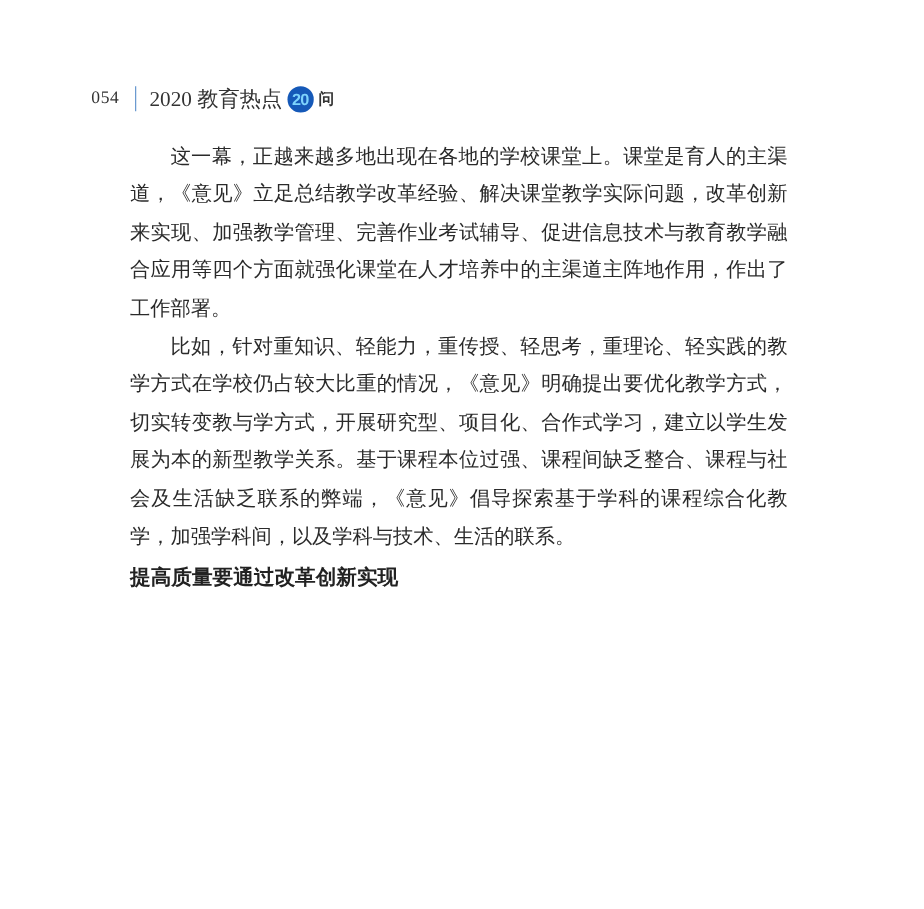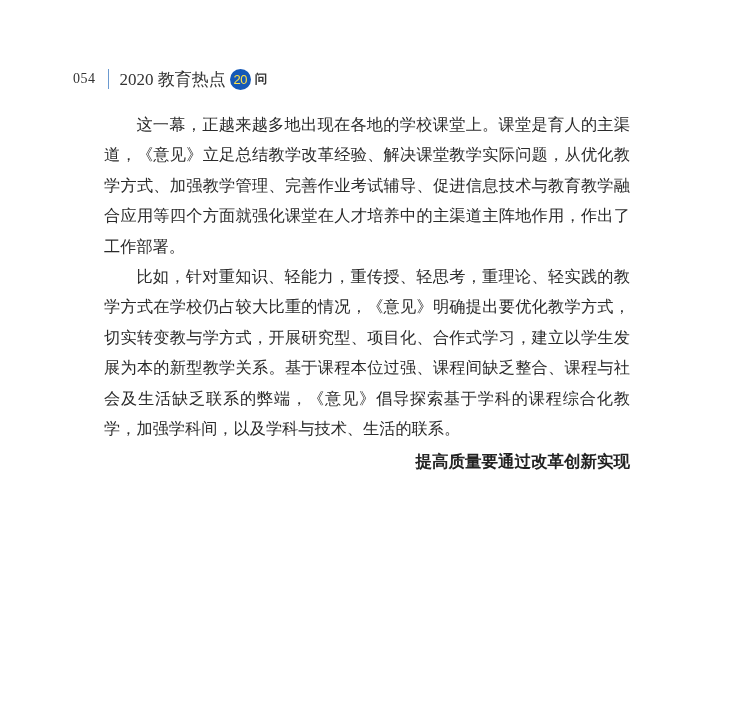--- a/index.html
+++ b/index.html
@@ -9,43 +9,43 @@
     }
     .header {
       position: absolute; left: 73px; top: 66px; height: 26px;
       display: flex; align-items: center; font-size: 13px; color: #333;
     }
     .page-num { font-family: "Liberation Serif", serif; font-size: 14px; letter-spacing: 0.5px; }
     .divider { width: 1px; height: 20px; background: #6b9ad0; margin: 0 11px 0 12px; }
     .book-title { font-size: 17px; font-weight: normal; font-family: "Liberation Serif", "DejaVu Serif", serif; }
     .badge {
       display: inline-flex; align-items: center; justify-content: center;
-      width: 21px; height: 21px; border-radius: 50%; background: #1559b8; color: #fde047;
-      font-family: "Liberation Sans", sans-serif; font-weight: normal; font-size: 13px;
+      width: 21px; height: 21px; border-radius: 50%; background: #1559b8; color: #7dd3fc;
+      font-family: "Liberation Sans", sans-serif; font-weight: bold; font-size: 13px;
       margin: 0 4px 0 4px; letter-spacing: -0.5px;
     }
     .book-suffix { font-size: 12.5px; font-weight: bold; }
     .content {
       position: absolute; left: 104px; top: 110px; width: 526px;
       font-size: 16.2px; line-height: 30.4px; text-align: justify;
     }
     .content p { margin: 0; text-indent: 2em; }
     .section-title {
-      text-align: right; font-family: "DejaVu Sans", "Liberation Sans", sans-serif;
+      text-align: left; font-family: "DejaVu Sans", "Liberation Sans", sans-serif;
       font-weight: bold; font-size: 16.5px; line-height: 30px; margin: 3px 0 0 0; color: #222;
     }
   </style>
 </head>
 <body>
 
 <div class="header">
   <span class="page-num">054</span>
   <span class="divider"></span>
   <span class="book-title">2020 教育热点</span>
   <span class="badge">20</span>
   <span class="book-suffix">问</span>
 </div>
 
 <div class="content">
-  <p>这一幕，正越来越多地出现在各地的学校课堂上。课堂是育人的主渠道，《意见》立足总结教学改革经验、解决课堂教学实际问题，从优化教学方式、加强教学管理、完善作业考试辅导、促进信息技术与教育教学融合应用等四个方面就强化课堂在人才培养中的主渠道主阵地作用，作出了工作部署。</p>
+  <p>这一幕，正越来越多地出现在各地的学校课堂上。课堂是育人的主渠道，《意见》立足总结教学改革经验、解决课堂教学实际问题，改革创新来实现、加强教学管理、完善作业考试辅导、促进信息技术与教育教学融合应用等四个方面就强化课堂在人才培养中的主渠道主阵地作用，作出了工作部署。</p>
   <p>比如，针对重知识、轻能力，重传授、轻思考，重理论、轻实践的教学方式在学校仍占较大比重的情况，《意见》明确提出要优化教学方式，切实转变教与学方式，开展研究型、项目化、合作式学习，建立以学生发展为本的新型教学关系。基于课程本位过强、课程间缺乏整合、课程与社会及生活缺乏联系的弊端，《意见》倡导探索基于学科的课程综合化教学，加强学科间，以及学科与技术、生活的联系。</p>
   <div class="section-title">提高质量要通过改革创新实现</div>
 </div>
 
 </body></html>

